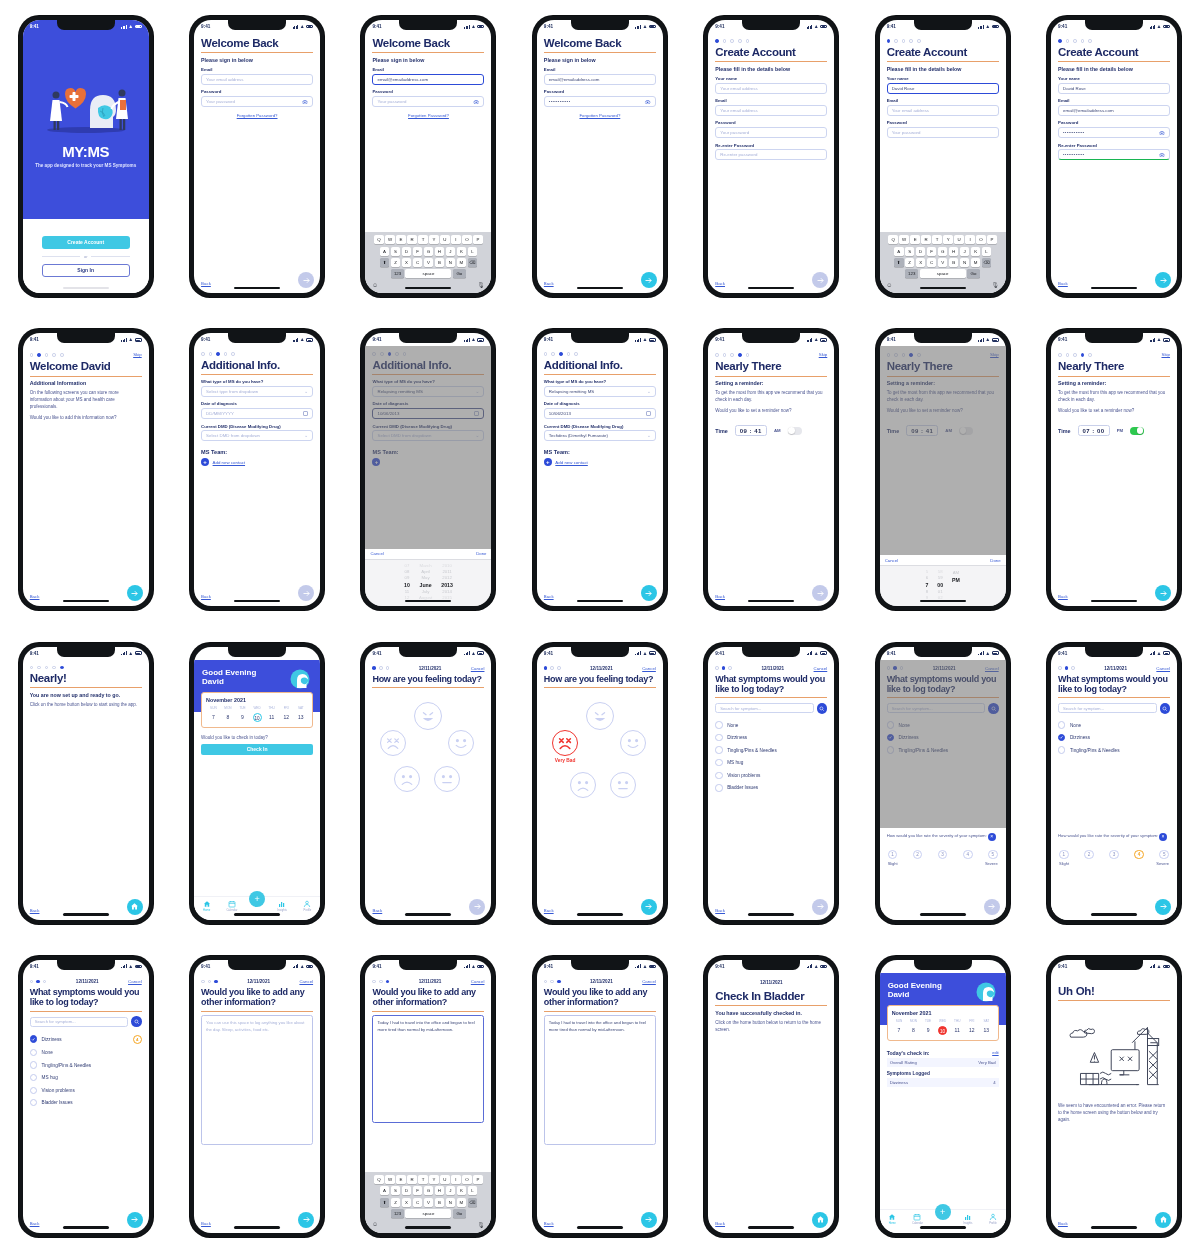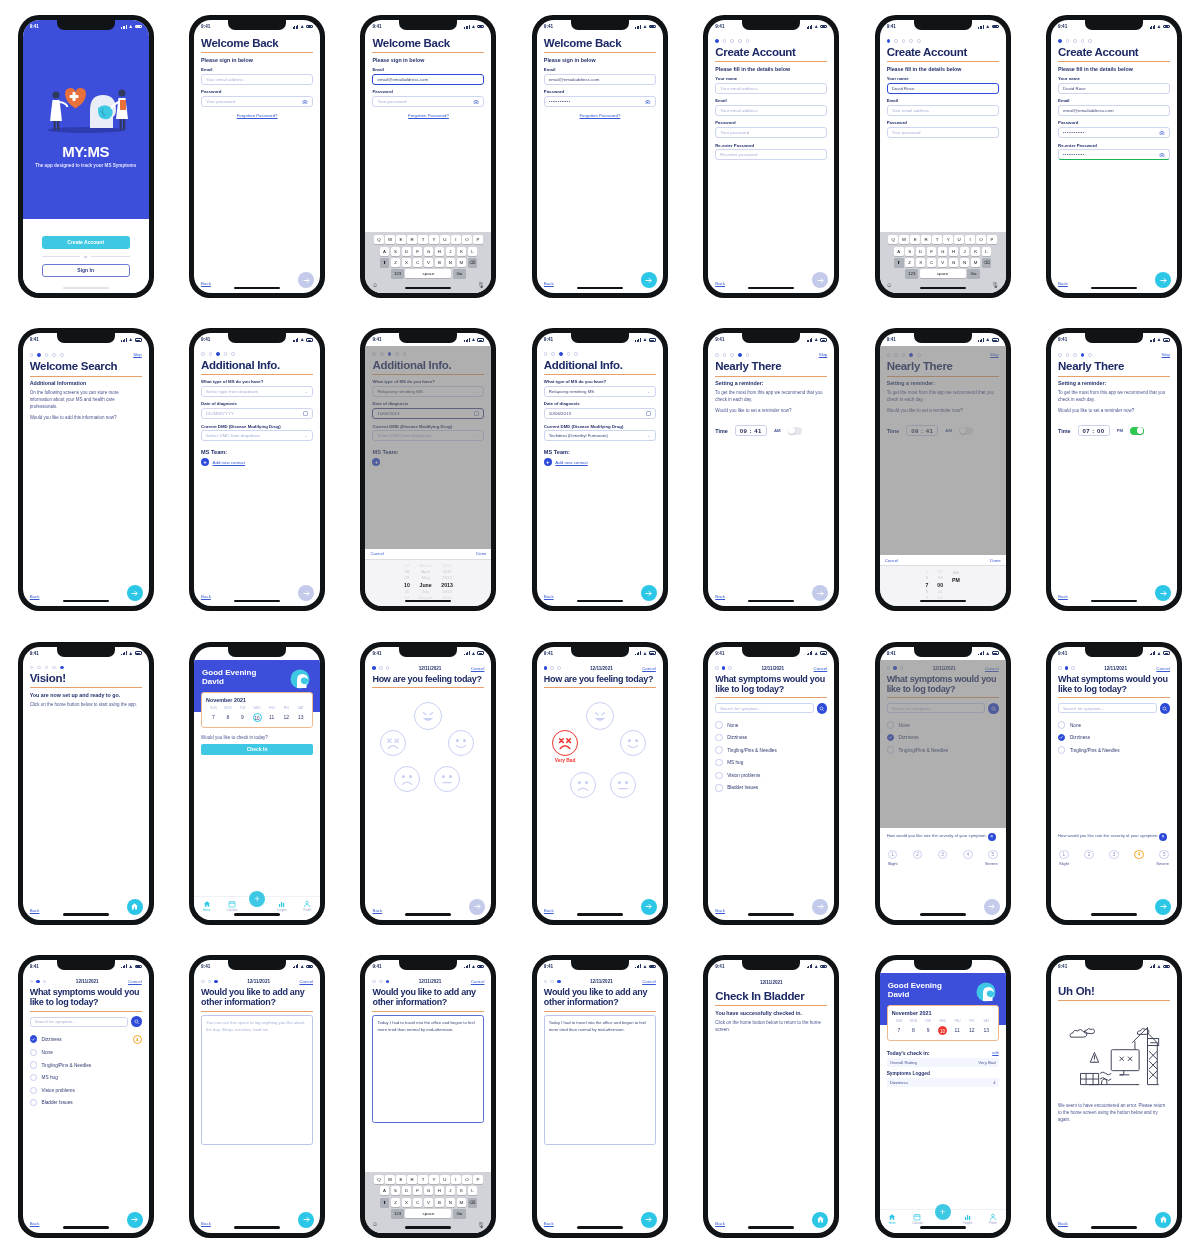--- a/index.html
+++ b/index.html
@@ -660,21 +660,21 @@
         </div>
         <div class="body">
           <div class="dots">
               <span class="d"></span>
               <span class="d on"></span>
               <span class="d"></span>
               <span class="d"></span>
               <span class="d"></span>
               <a class="skip">Skip</a>
             </div>
-          <h1 class="title">Welcome Search</h1>
+          <h1 class="title">Welcome David</h1>
           <div class="rule"></div>
           <div class="sub">Additional Information</div>
           <div class="para">On the following screens you can store more information about your MS and health care professionals.</div>
           <div class="para">Would you like to add this information now?</div>
           <span class="back">Back</span>
           <div class="fab">
               <svg viewBox="0 0 24 24" fill="none" stroke="#fff" stroke-width="2.4">
                 <path d="M4 12h15M13 6l6 6-6 6"></path>
               </svg>
             </div>
@@ -1082,21 +1082,21 @@
             </span>
         </div>
         <div class="body">
           <div class="dots">
               <span class="d"></span>
               <span class="d"></span>
               <span class="d"></span>
               <span class="d"></span>
               <span class="d on"></span>
             </div>
-          <h1 class="title">Vision!</h1>
+          <h1 class="title">Nearly!</h1>
           <div class="rule"></div>
           <div class="sub">You are now set up and ready to go.</div>
           <div class="para">Click on the home button below to start using the app.</div>
           <span class="back">Back</span>
           <div class="fab">
               <svg viewBox="0 0 24 24" fill="#fff">
                 <path d="M12 3.5L3 11h2.3v9h5v-6h3.4v6h5v-9H21z"></path>
               </svg>
             </div>
         </div>

